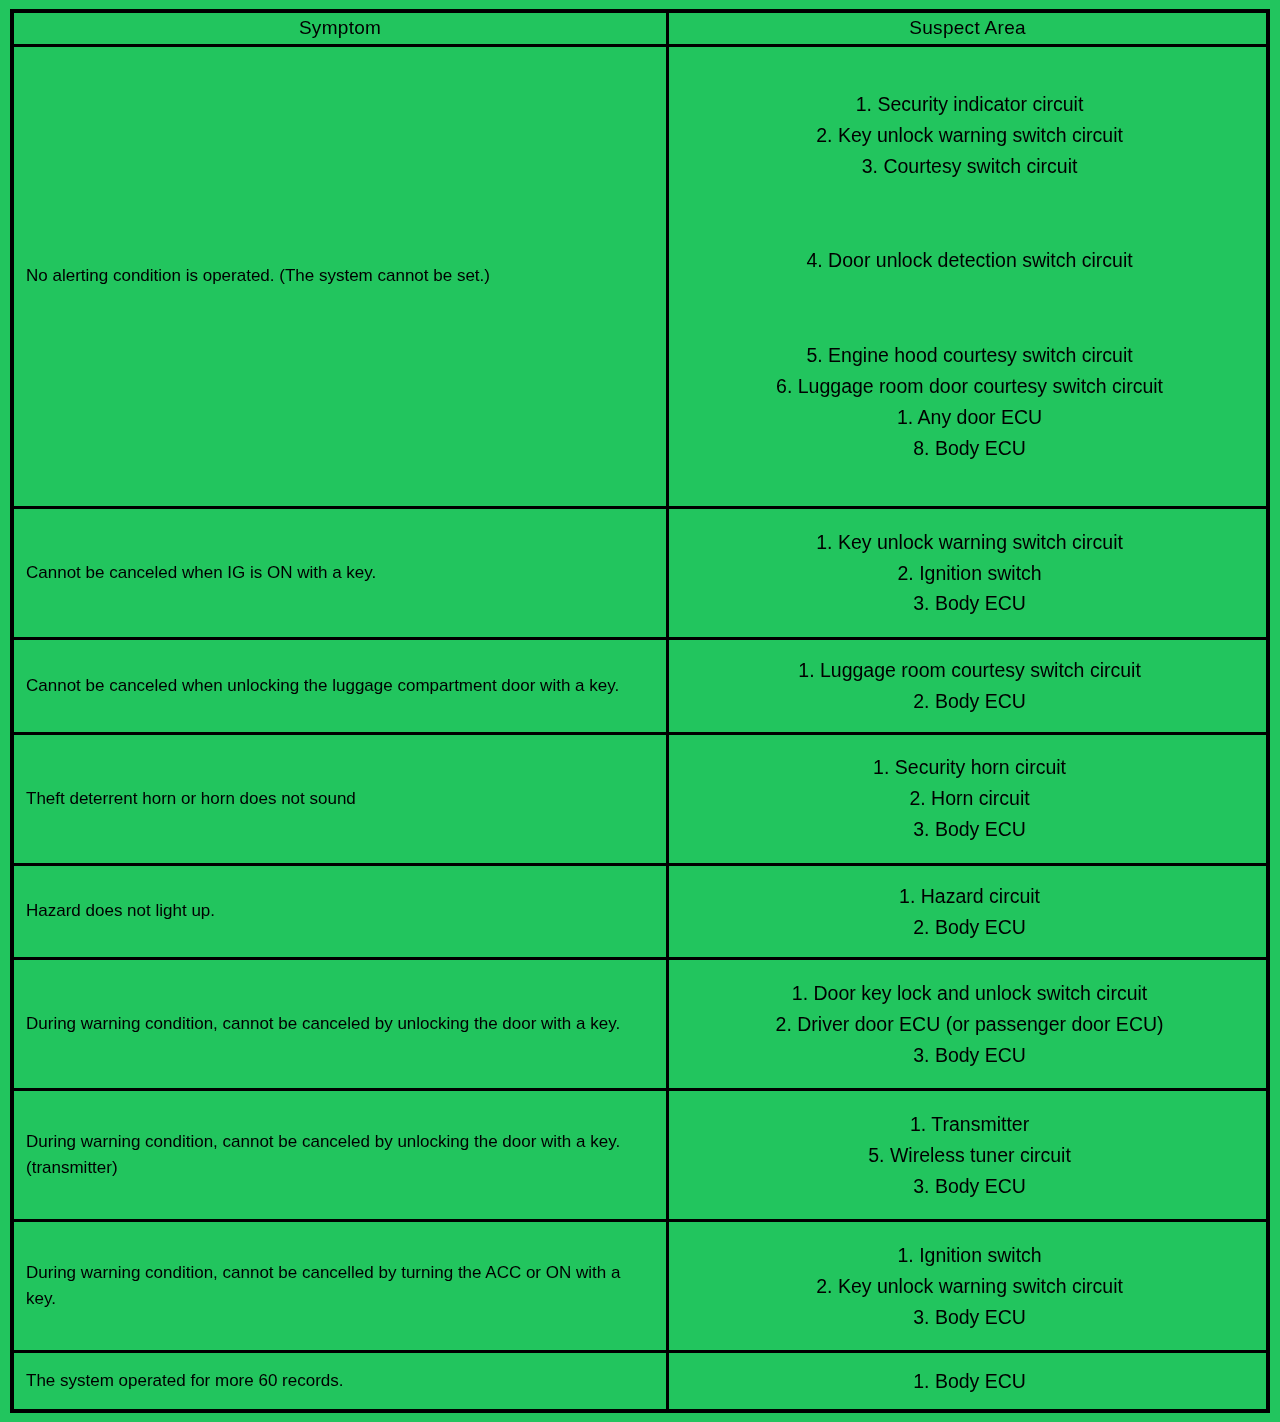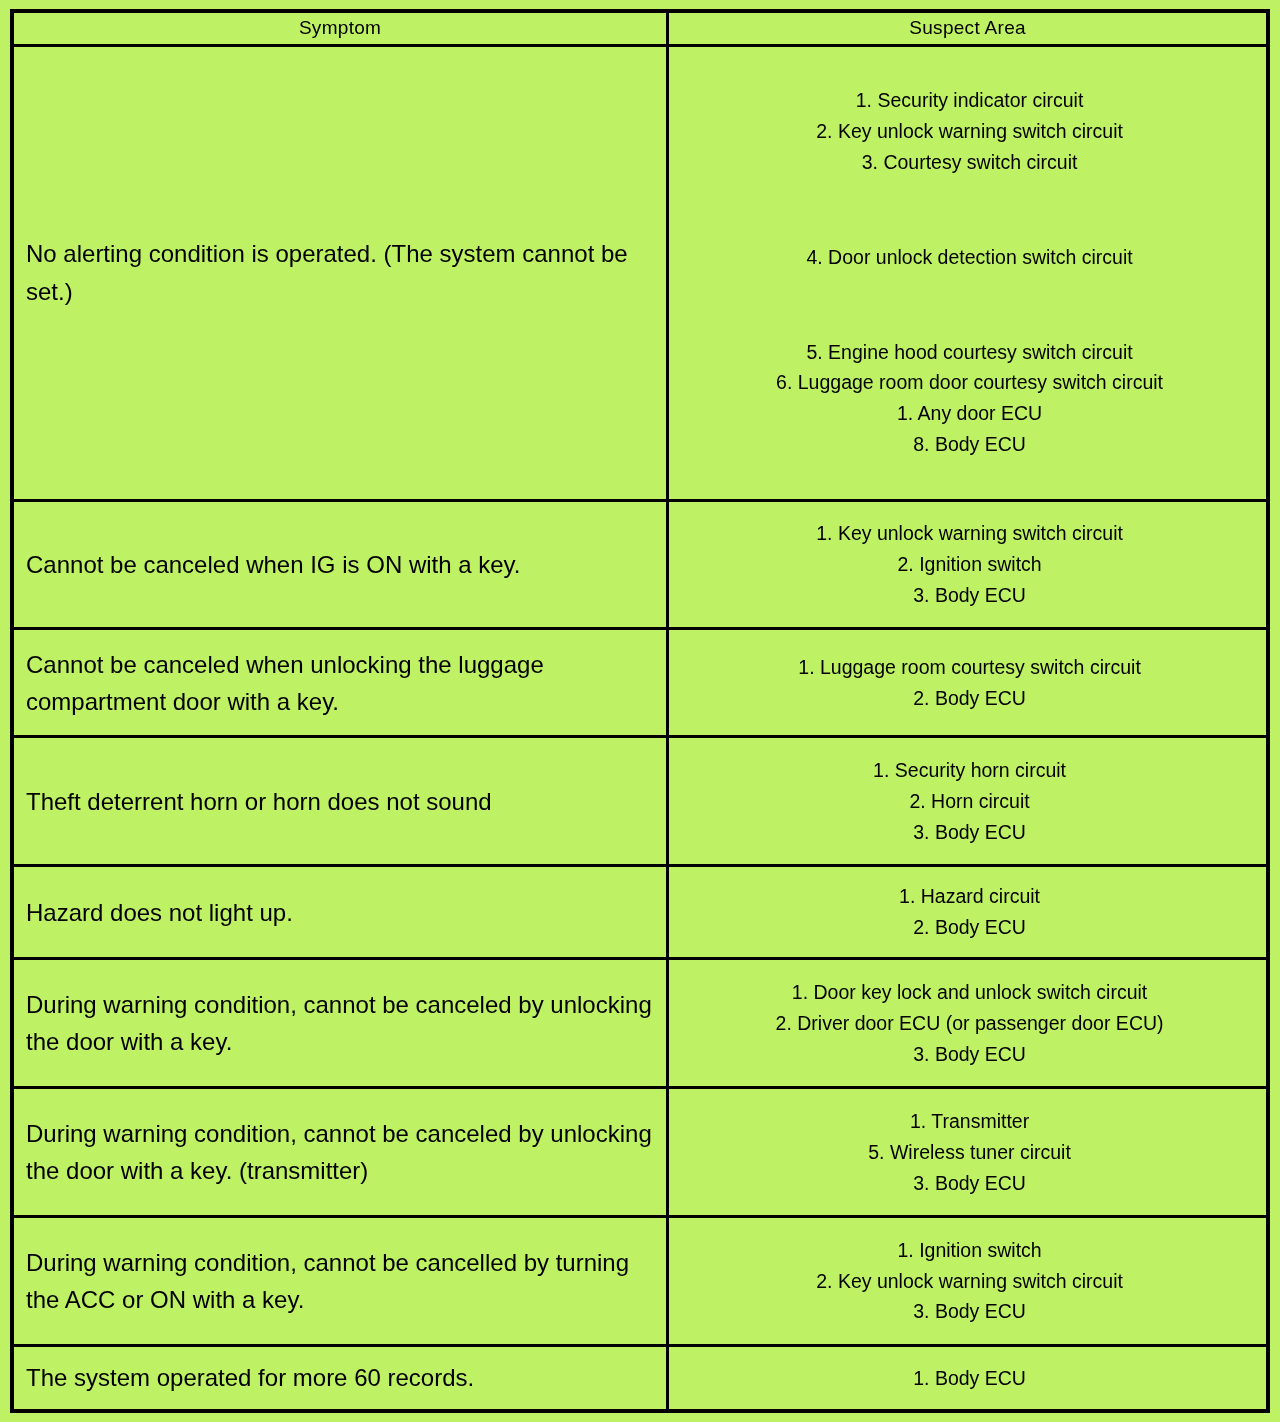--- a/index.html
+++ b/index.html
@@ -7,21 +7,21 @@
     padding: 0;
     background: #ffffff;
     font-family: "Liberation Sans", sans-serif;
     color: #000000;
   }
   .page {
     width: 1280px;
     height: 1422px;
     box-sizing: border-box;
     padding: 9px 10px;
-    background: #bef264;
+    background: #22c55e;
     overflow: hidden;
   }
   table.trouble-table {
     width: 100%;
     height: 100%;
     border-collapse: collapse;
     table-layout: fixed;
     border: 4px solid #000000;
   }
   table.trouble-table th,
@@ -36,21 +36,21 @@
     vertical-align: middle;
     height: 34px;
     padding: 4px 6px;
     letter-spacing: 0.3px;
   }
   th.col-symptom { width: 52.2%; }
   th.col-suspect { width: 47.8%; }
   td.symptom-cell {
     vertical-align: middle;
     padding: 8px 12px 8px 12px;
-    font-size: 24px;
+    font-size: 17px;
     line-height: 1.55;
   }
   td.suspect-cell {
     vertical-align: middle;
     padding: 8px 10px 8px 14px;
     font-size: 19.5px;
   }
   .suspect-group { }
   .suspect-group + .suspect-group { margin-top: 64px; }
   .suspect-item {

